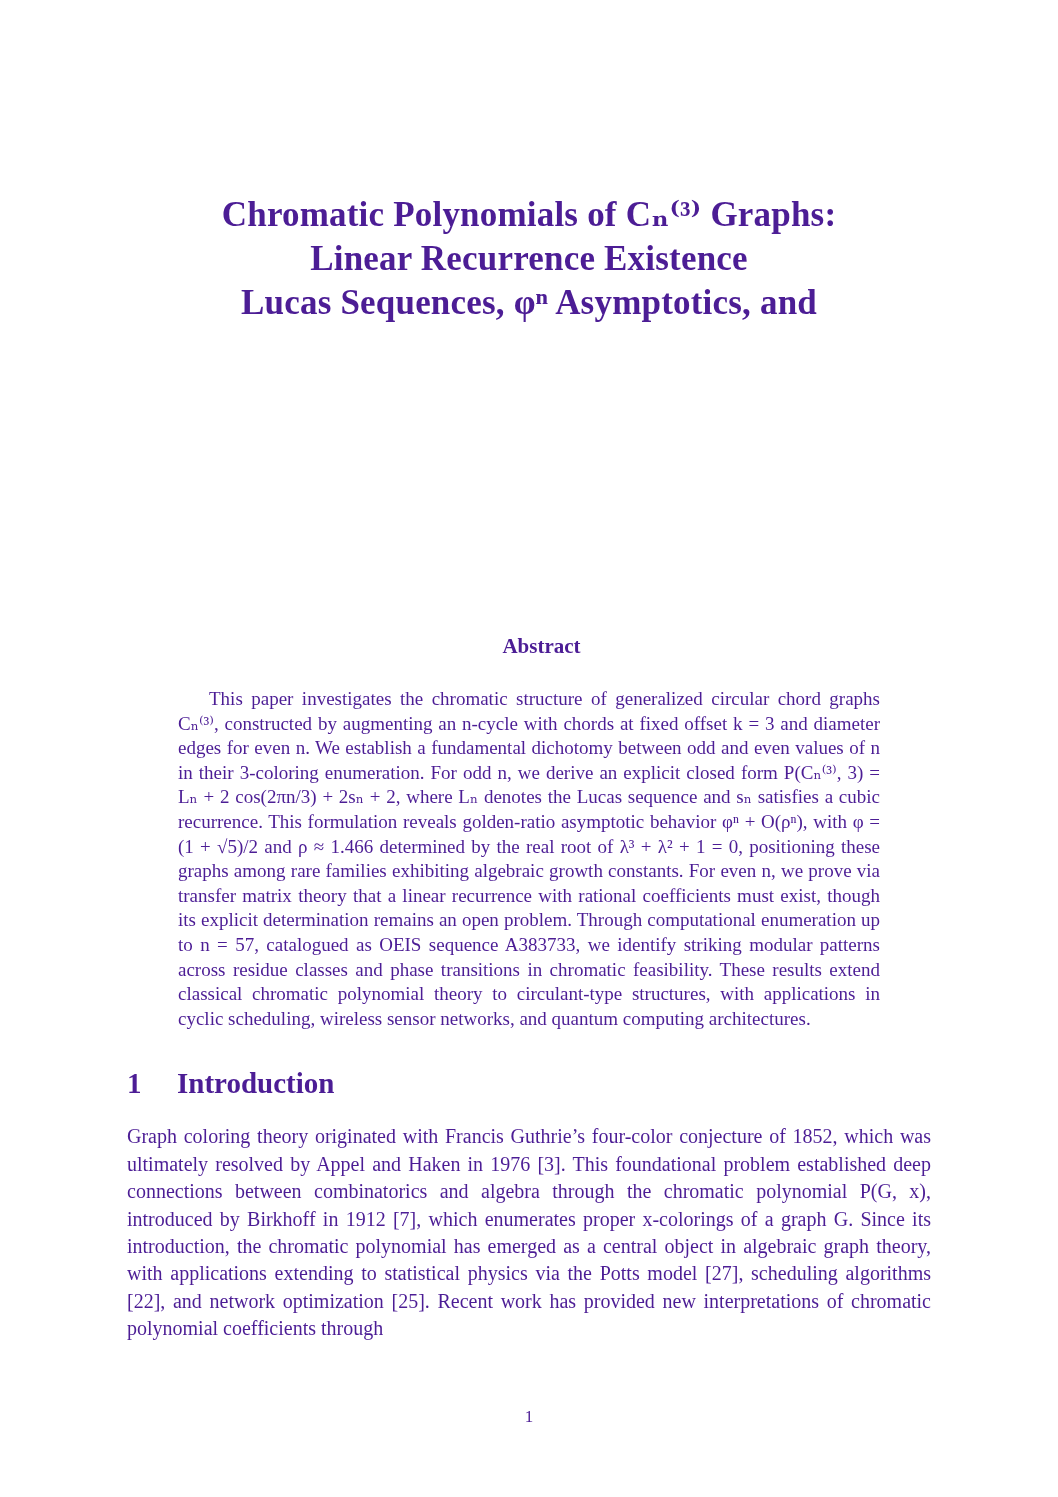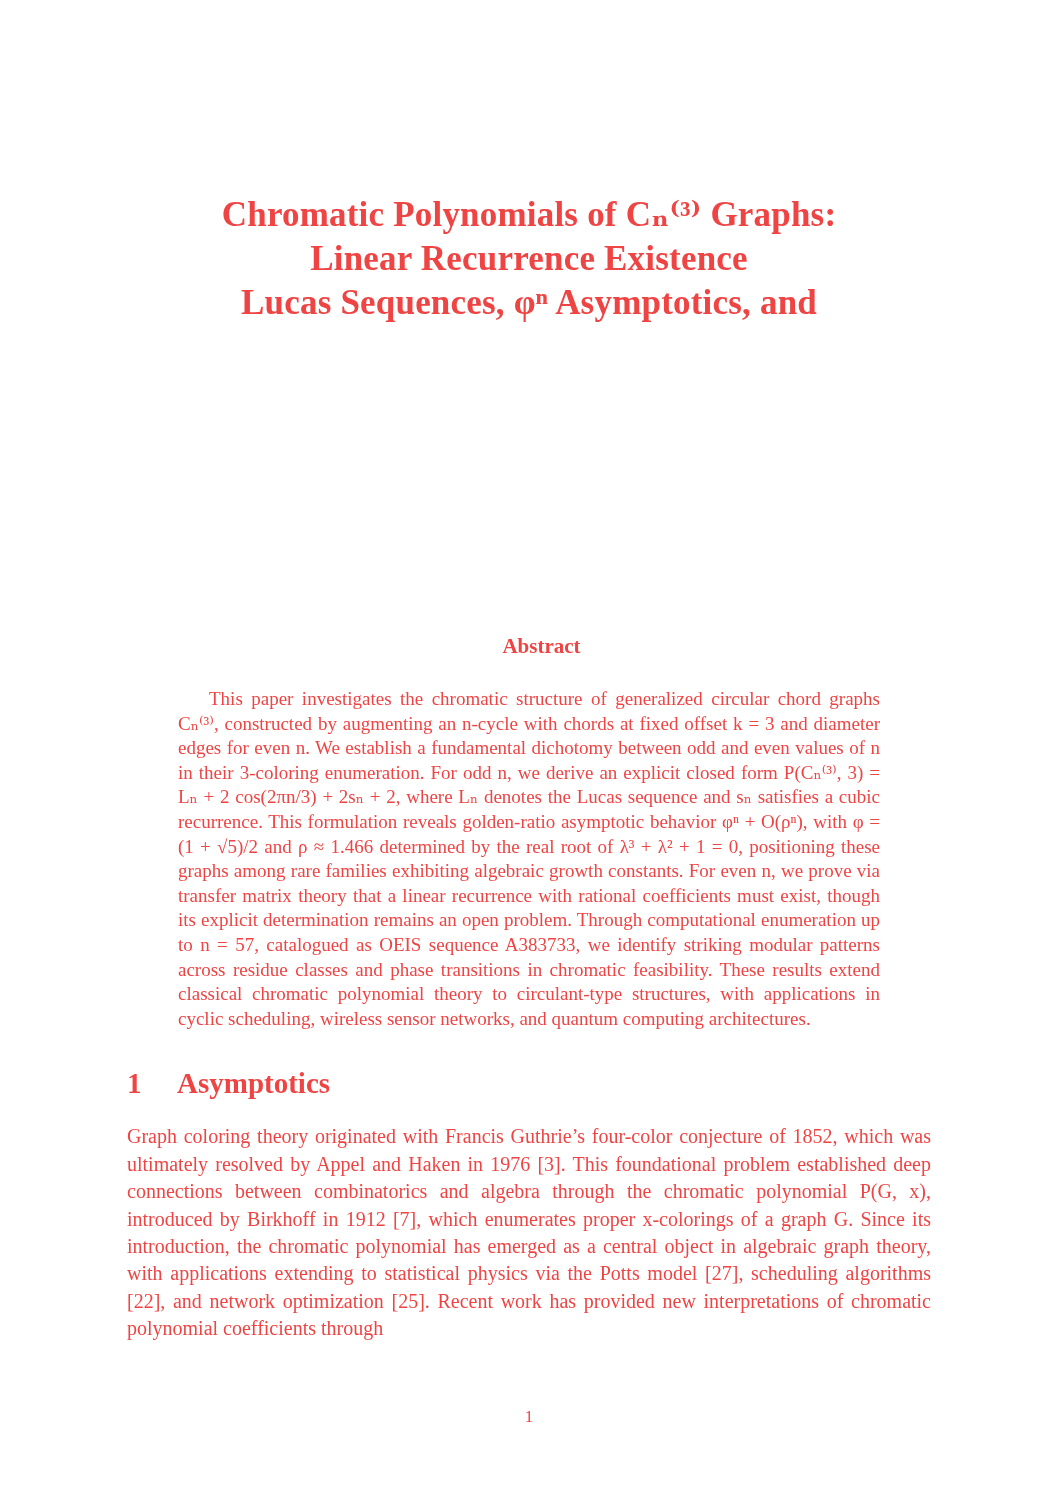--- a/index.html
+++ b/index.html
@@ -5,21 +5,21 @@
   html, body {
     margin: 0;
     padding: 0;
     background: #ffffff;
   }
   .page {
     position: relative;
     width: 1058px;
     height: 1497px;
     background: #ffffff;
-    color: #ef4444;
+    color: #4c1d95;
     font-family: "Liberation Serif", "DejaVu Serif", serif;
     overflow: hidden;
     margin: 0 auto;
   }
   .title {
     margin: 0;
     padding-top: 193px;
     text-align: center;
     font-size: 35px;
     font-weight: bold;
@@ -82,20 +82,20 @@
     <span class="tline">Linear Recurrence Existence</span>
     <span class="tline">Lucas Sequences, φⁿ Asymptotics, and</span>
   </h1>
 
   <div class="abstract">
     <div class="abstract-heading">Abstract</div>
     <p class="abstract-text">This paper investigates the chromatic structure of generalized circular chord graphs Cₙ⁽³⁾, constructed by augmenting an n-cycle with chords at fixed offset k = 3 and diameter edges for even n. We establish a fundamental dichotomy between odd and even values of n in their 3-coloring enumeration. For odd n, we derive an explicit closed form P(Cₙ⁽³⁾, 3) = Lₙ + 2 cos(2πn/3) + 2sₙ + 2, where Lₙ denotes the Lucas sequence and sₙ satisfies a cubic recurrence. This formulation reveals golden-ratio asymptotic behavior φⁿ + O(ρⁿ), with φ = (1 + √5)/2 and ρ ≈ 1.466 determined by the real root of λ³ + λ² + 1 = 0, positioning these graphs among rare families exhibiting algebraic growth constants. For even n, we prove via transfer matrix theory that a linear recurrence with rational coefficients must exist, though its explicit determination remains an open problem. Through computational enumeration up to n = 57, catalogued as OEIS sequence A383733, we identify striking modular patterns across residue classes and phase transitions in chromatic feasibility. These results extend classical chromatic polynomial theory to circulant-type structures, with applications in cyclic scheduling, wireless sensor networks, and quantum computing architectures.</p>
   </div>
 
   <h2 class="section-heading">
-    <span class="sec-num">1</span><span class="sec-title">Asymptotics</span>
+    <span class="sec-num">1</span><span class="sec-title">Introduction</span>
   </h2>
 
   <p class="body-text">Graph coloring theory originated with Francis Guthrie’s four-color conjecture of 1852, which was ultimately resolved by Appel and Haken in 1976 [3]. This foundational problem established deep connections between combinatorics and algebra through the chromatic polynomial P(G, x), introduced by Birkhoff in 1912 [7], which enumerates proper x-colorings of a graph G. Since its introduction, the chromatic polynomial has emerged as a central object in algebraic graph theory, with applications extending to statistical physics via the Potts model [27], scheduling algorithms [22], and network optimization [25]. Recent work has provided new interpretations of chromatic polynomial coefficients through</p>
 
   <div class="page-number">1</div>
 
 </div>
 
 </body></html>

